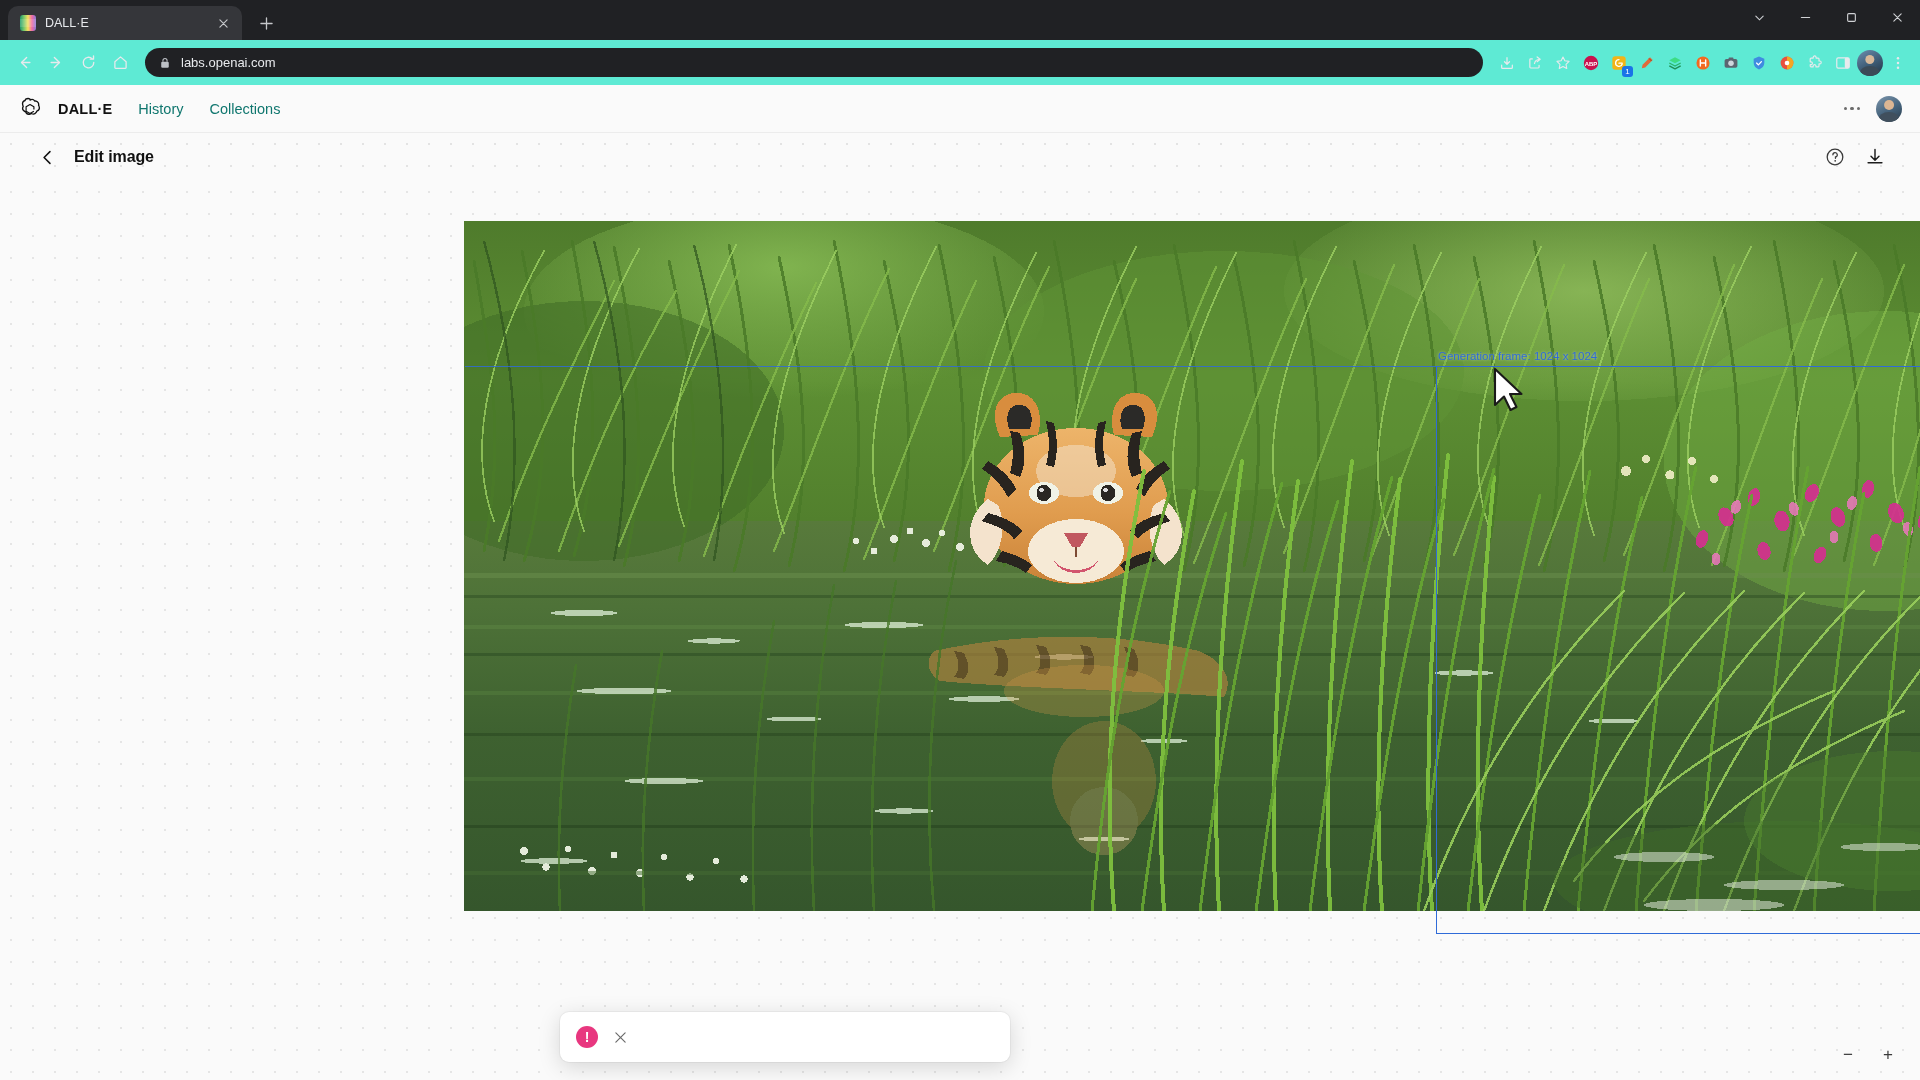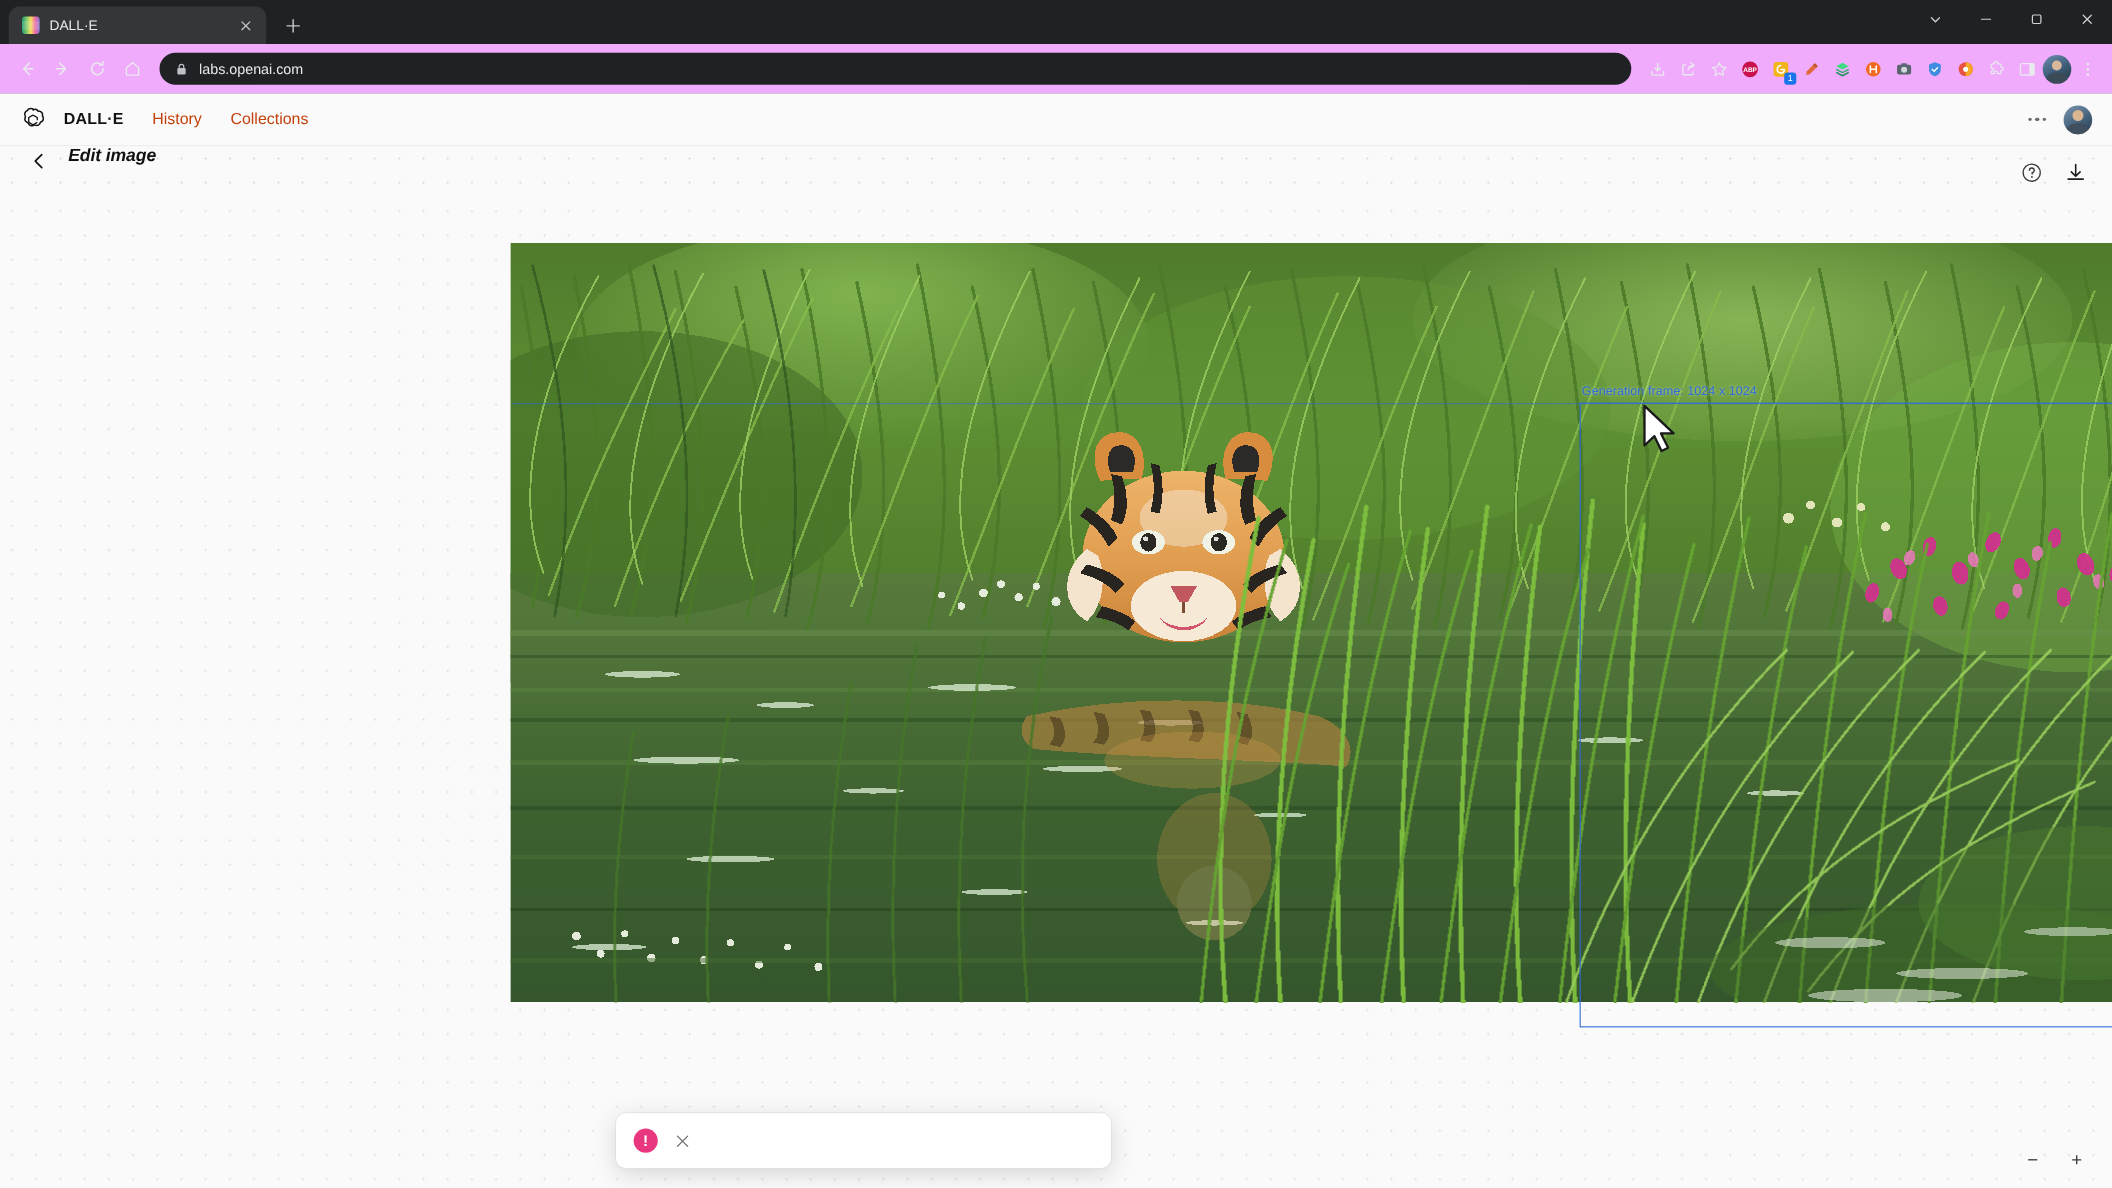--- a/index.html
+++ b/index.html
@@ -50,21 +50,21 @@
     position: absolute; right: 0; top: 0; height: 34px;
     display: flex; align-items: center;
   }
   .win-btn {
     width: 46px; height: 34px; display: flex;
     align-items: center; justify-content: center;
   }
   .win-btn svg { width: 11px; height: 11px; }
 
   .toolbar {
-    height: 45px; background: #f0abfc;
+    height: 45px; background: #5eead4;
     display: flex; align-items: center; padding: 0 9px; gap: 2px;
   }
   .tb-btn {
     width: 30px; height: 30px; border-radius: 50%;
     display: flex; align-items: center; justify-content: center;
     flex: 0 0 30px;
   }
   .tb-btn svg { width: 17px; height: 17px; }
   .omnibox {
     flex: 1; height: 29px; background: #202124; border-radius: 15px;
@@ -111,21 +111,21 @@
     display: flex; flex-direction: column;
   }
 
   .app-header {
     height: 48px; background: #fafafa; flex: 0 0 48px;
     display: flex; align-items: center; padding: 0 18px;
     border-bottom: 1px solid #ececec;
   }
   .oai-logo { width: 24px; height: 24px; margin-right: 16px; flex: 0 0 24px; }
   .nav-link {
-    font-size: 14.5px; color: #c2410c; margin-right: 26px;
+    font-size: 14.5px; color: #0f766e; margin-right: 26px;
     white-space: nowrap;
   }
   .nav-link.active { color: #111; font-weight: 700; letter-spacing: .2px; }
   .app-header-right { margin-left: auto; display: flex; align-items: center; gap: 14px; }
   .dots { display: flex; gap: 3px; padding: 6px 2px; }
   .dots i { width: 3.5px; height: 3.5px; border-radius: 50%; background: #6b6b6b; display: block; }
   .avatar-app {
     width: 26px; height: 26px; border-radius: 50%; overflow: hidden;
     background: linear-gradient(150deg,#7d96ad,#44627b 55%,#2a3b4a);
     position: relative; flex: 0 0 26px;
@@ -133,26 +133,25 @@
   .avatar-app::before{
     content:""; position:absolute; left:50%; top:18%; width:38%; height:38%;
     transform:translateX(-50%); border-radius:50%; background:#dcb693;
   }
   .avatar-app::after{
     content:""; position:absolute; left:50%; bottom:-20%; width:82%; height:58%;
     transform:translateX(-50%); border-radius:50% 50% 45% 45%; background:#404f5d;
   }
 
   .editor-bar {
-    height: 48px; flex: 0 0 48px; display: flex; 
-    padding: 0 22px; gap: 14px;
+    height: 48px; flex: 0 0 48px; display: flex; align-items: center;
+    padding: 0 34px; gap: 14px;
     background:
       radial-gradient(circle, #e3e3e3 1px, transparent 1.2px) 0 0/22px 22px,
       #fafafa;
-    font-style: italic;
   }
   .back-btn {
     width: 26px; height: 26px; display: flex; align-items: center;
     justify-content: center; flex: 0 0 26px;
   }
   .page-title { font-size: 16px; font-weight: 700; color: #111; letter-spacing: -.1px; }
   .editor-bar-right { margin-left: auto; display: flex; align-items: center; gap: 18px; }
   .icon-btn { width: 22px; height: 22px; display: flex; align-items: center; justify-content: center; }
 
   .prompt-row {

